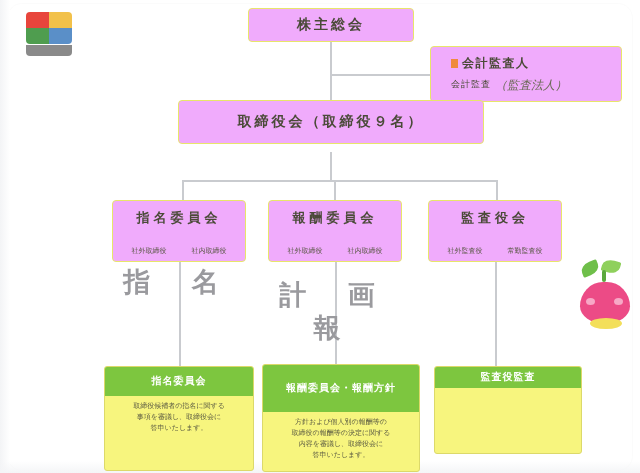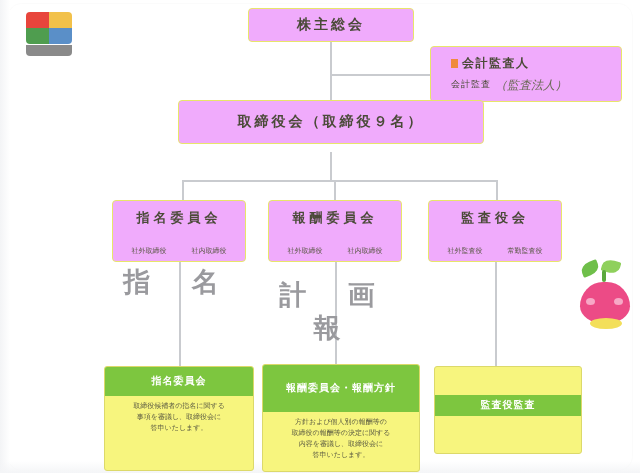--- a/index.html
+++ b/index.html
@@ -210,21 +210,21 @@
     letter-spacing: 0;
   }
   .gbox .gbody .l { display: block; }
 
   #box-nom-detail  { left: 104px; top: 366px; width: 150px; height: 105px; }
   #box-comp-detail { left: 262px; top: 364px; width: 158px; height: 108px; }
   #box-audit-detail{ left: 434px; top: 366px; width: 148px; height: 88px; }
 
   #box-nom-detail .ghead  { padding: 8px 2px; }
   #box-comp-detail .ghead { padding: 17px 2px; }
-  #box-audit-detail .ghead{ padding: 4px 2px; margin-top: 28px; }
+  #box-audit-detail .ghead{ padding: 4px 2px; }
 
   
   #logo {
     position: absolute;
     left: 26px; top: 12px;
     width: 46px; height: 44px;
   }
   .logo-grid {
     position: absolute;
     left: 0; top: 0;

